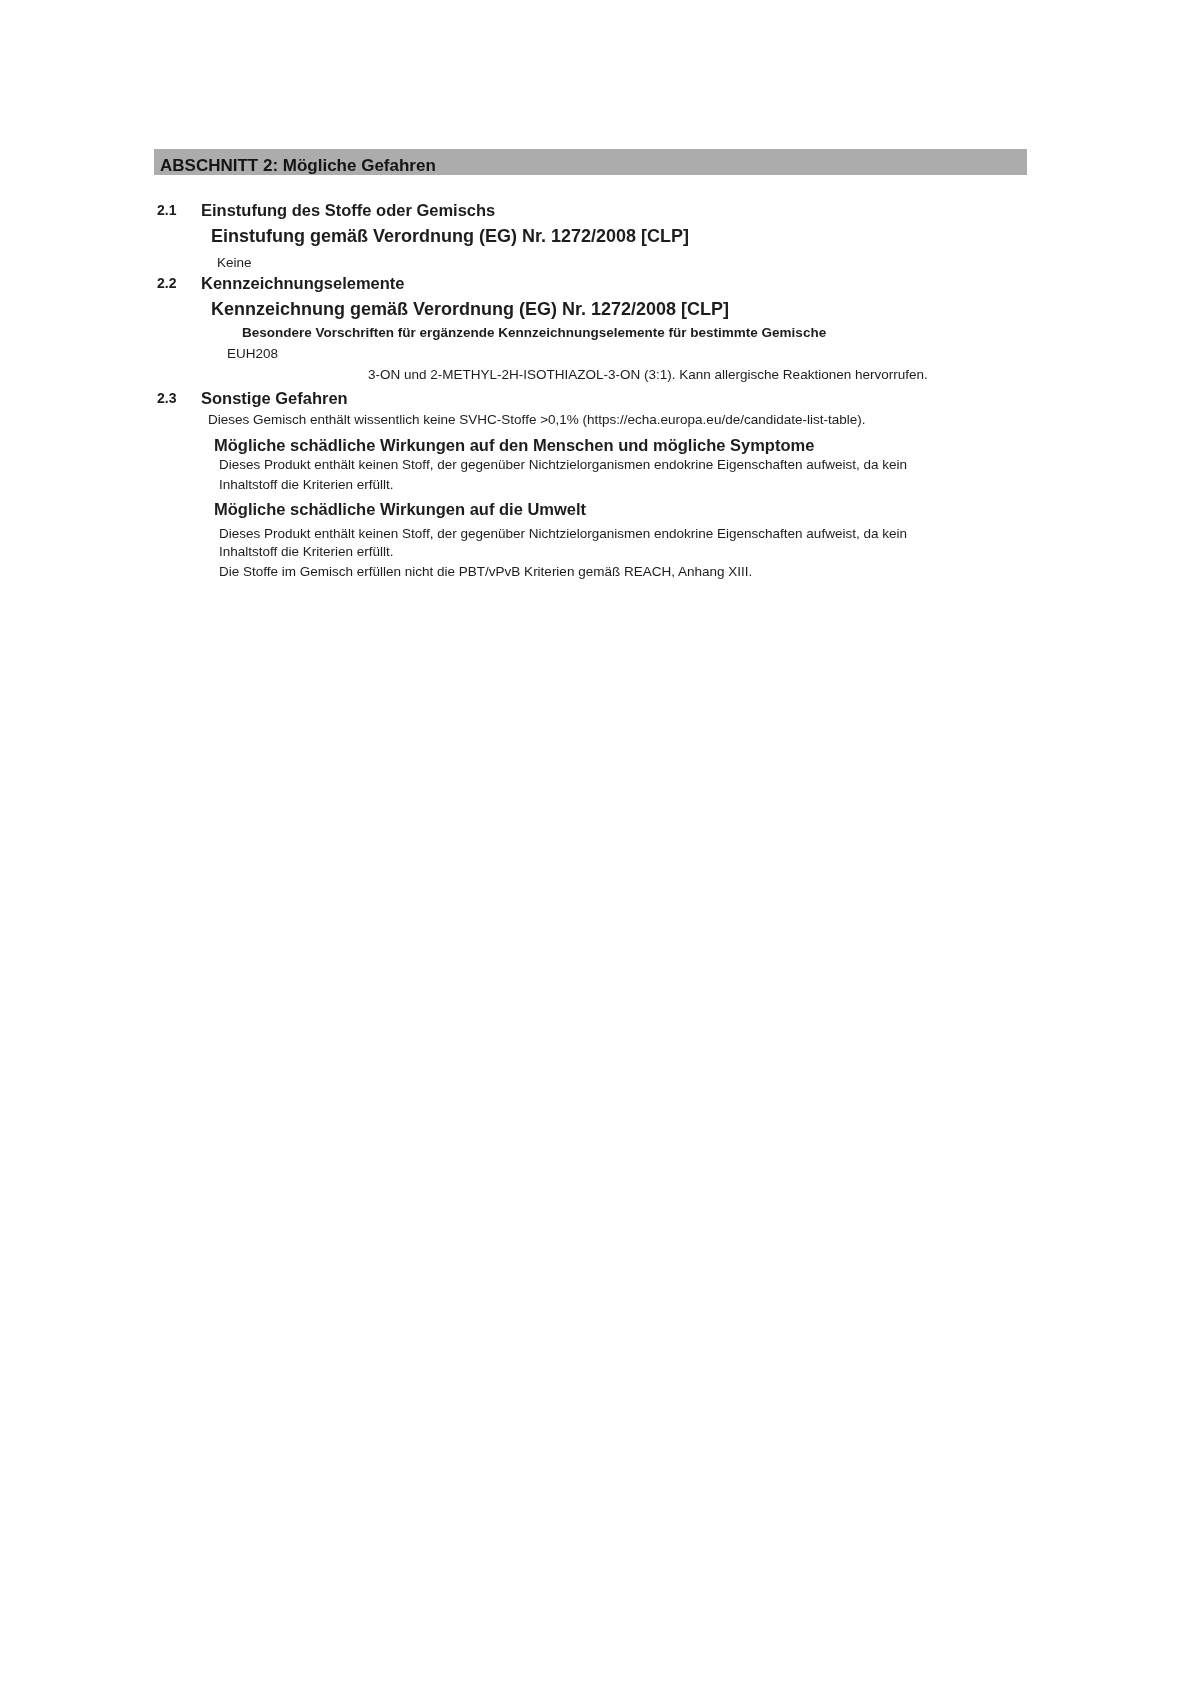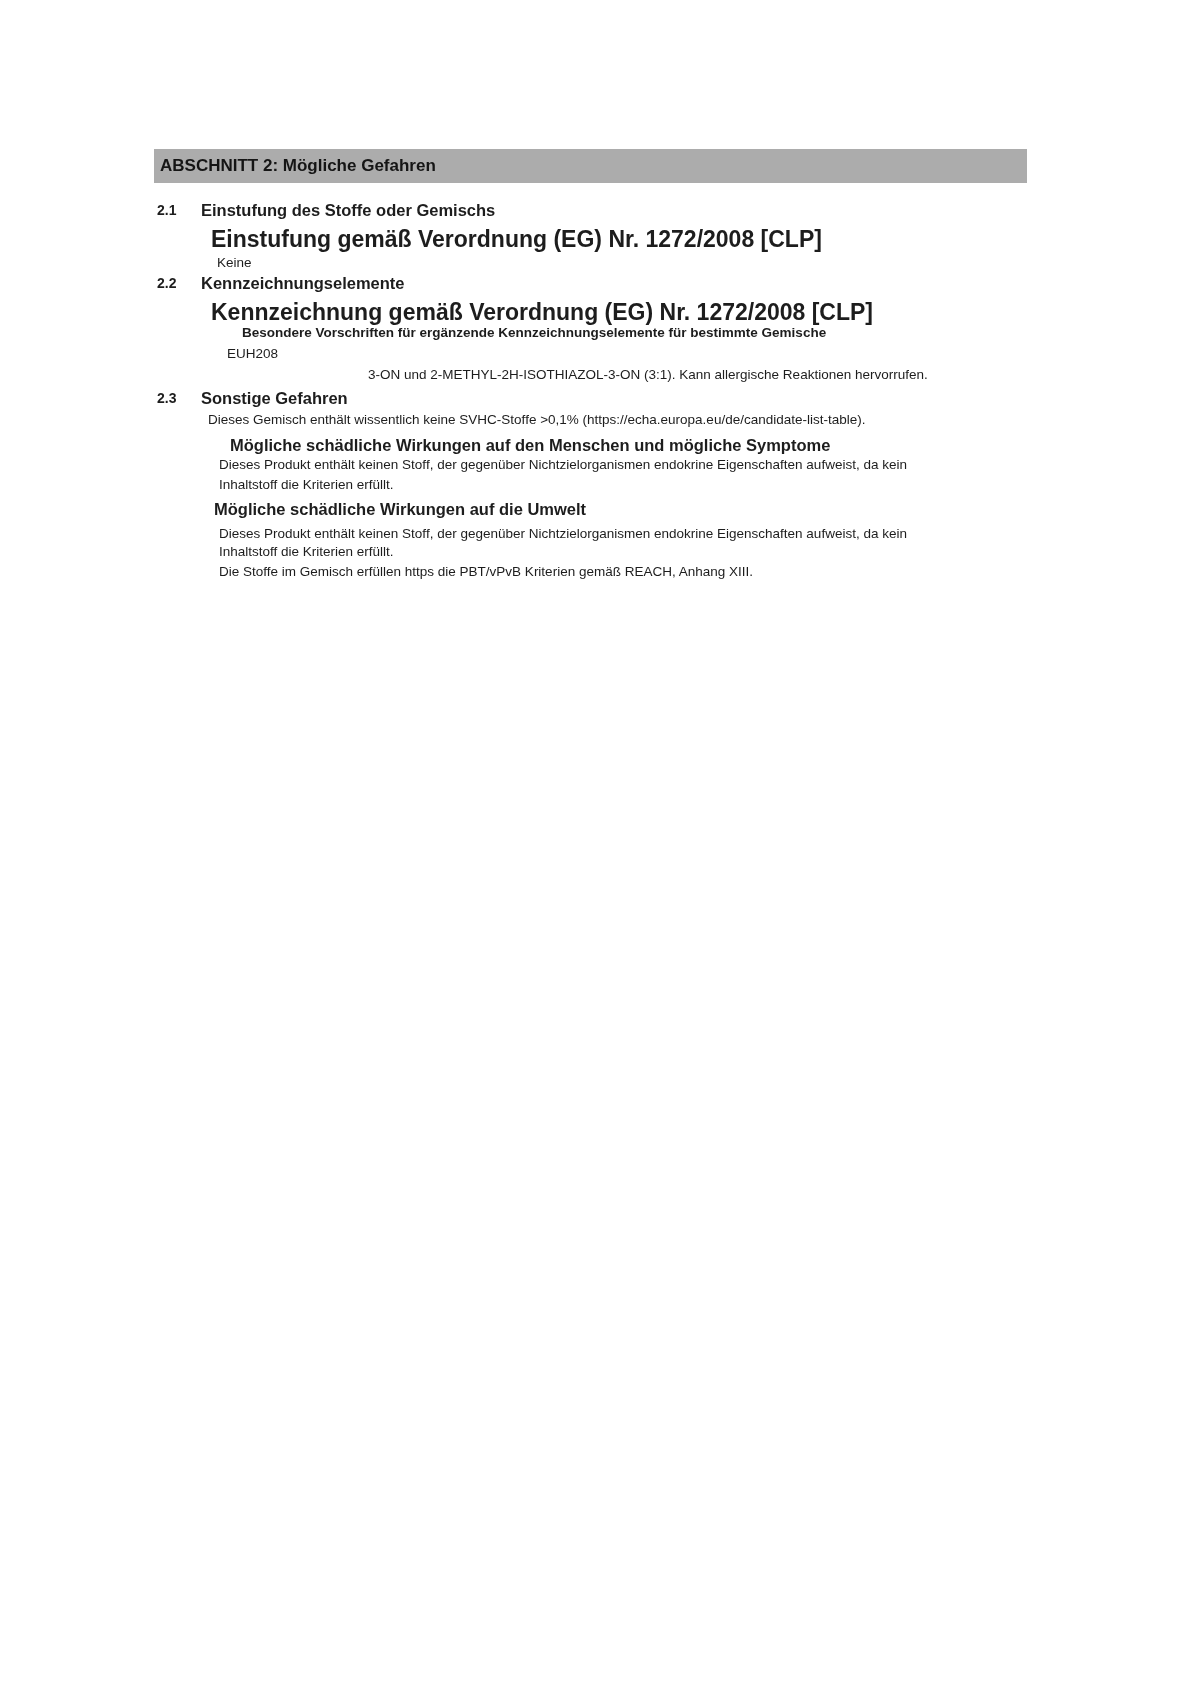--- a/index.html
+++ b/index.html
@@ -10,32 +10,32 @@
     font-family: "Liberation Sans", sans-serif;
     color: #1d1d1d;
     position: relative;
     overflow: hidden;
   }
   .page { position: absolute; top: 0; left: 0; width: 1200px; height: 1697px; }
   .abs { position: absolute; white-space: nowrap; }
   .bar {
     position: absolute;
     left: 154px; top: 149px;
-    width: 873px; height: 34px;
+    width: 873px; height: 26px;
     background: #acacac;
     line-height: 34px;
     padding-left: 6px;
     font-size: 17px;
     font-weight: bold;
     color: #151515;
     box-sizing: border-box;
   }
   .num  { font-size: 14px;   font-weight: bold; text-align: right; }
   .h1   { font-size: 16.5px; font-weight: bold; }
-  .h2   { font-size: 23px; font-weight: bold; }
+  .h2   { font-size: 18px; font-weight: bold; }
   .h3   { font-size: 16.5px; font-weight: bold; }
   .sb   { font-size: 13.5px; font-weight: bold; }
   .b    { font-size: 13.5px; }
 </style>
 </head>
 <body>
 
 <div class="page">
 
   <div class="bar">
@@ -51,23 +51,23 @@
   <div class="abs h1" style="left:201px; top:274px;">Kennzeichnungselemente</div>
   <div class="abs h2" style="left:211px; top:299px;">Kennzeichnung gemäß Verordnung (EG) Nr. 1272/2008 [CLP]</div>
   <div class="abs sb" style="left:218px; top:325px;padding-left:24px;">Besondere Vorschriften für ergänzende Kennzeichnungselemente für bestimmte Gemische</div>
   <div class="abs b" style="left:227px; top:346px;">EUH208</div>
   <div class="abs b" style="left:368px; top:367px;">3-ON und 2-METHYL-2H-ISOTHIAZOL-3-ON (3:1). Kann allergische Reaktionen hervorrufen.</div>
 
   <div class="abs num" style="left:157px; top:390px;">2.3</div>
   <div class="abs h1" style="left:201px; top:389px;">Sonstige Gefahren</div>
   <div class="abs b" style="left:208px; top:412px;">Dieses Gemisch enthält wissentlich keine SVHC-Stoffe &gt;0,1% (https://echa.europa.eu/de/candidate-list-table).</div>
 
-  <div class="abs h3" style="left:214px; top:436px;margin-left:16px;">Mögliche schädliche Wirkungen auf den Menschen und mögliche Symptome</div>
+  <div class="abs h3" style="left:214px; top:436px;">Mögliche schädliche Wirkungen auf den Menschen und mögliche Symptome</div>
   <div class="abs b" style="left:219px; top:457px;">Dieses Produkt enthält keinen Stoff, der gegenüber Nichtzielorganismen endokrine Eigenschaften aufweist, da kein</div>
   <div class="abs b" style="left:219px; top:477px;">Inhaltstoff die Kriterien erfüllt.</div>
 
   <div class="abs h3" style="left:214px; top:500px;">Mögliche schädliche Wirkungen auf die Umwelt</div>
   <div class="abs b" style="left:219px; top:526px;">Dieses Produkt enthält keinen Stoff, der gegenüber Nichtzielorganismen endokrine Eigenschaften aufweist, da kein</div>
   <div class="abs b" style="left:219px; top:544px;">Inhaltstoff die Kriterien erfüllt.</div>
 
-  <div class="abs b" style="left:219px; top:564px;">Die Stoffe im Gemisch erfüllen https die PBT/vPvB Kriterien gemäß REACH, Anhang XIII.</div>
+  <div class="abs b" style="left:219px; top:564px;">Die Stoffe im Gemisch erfüllen nicht die PBT/vPvB Kriterien gemäß REACH, Anhang XIII.</div>
 
 </div>
 
 </body></html>

